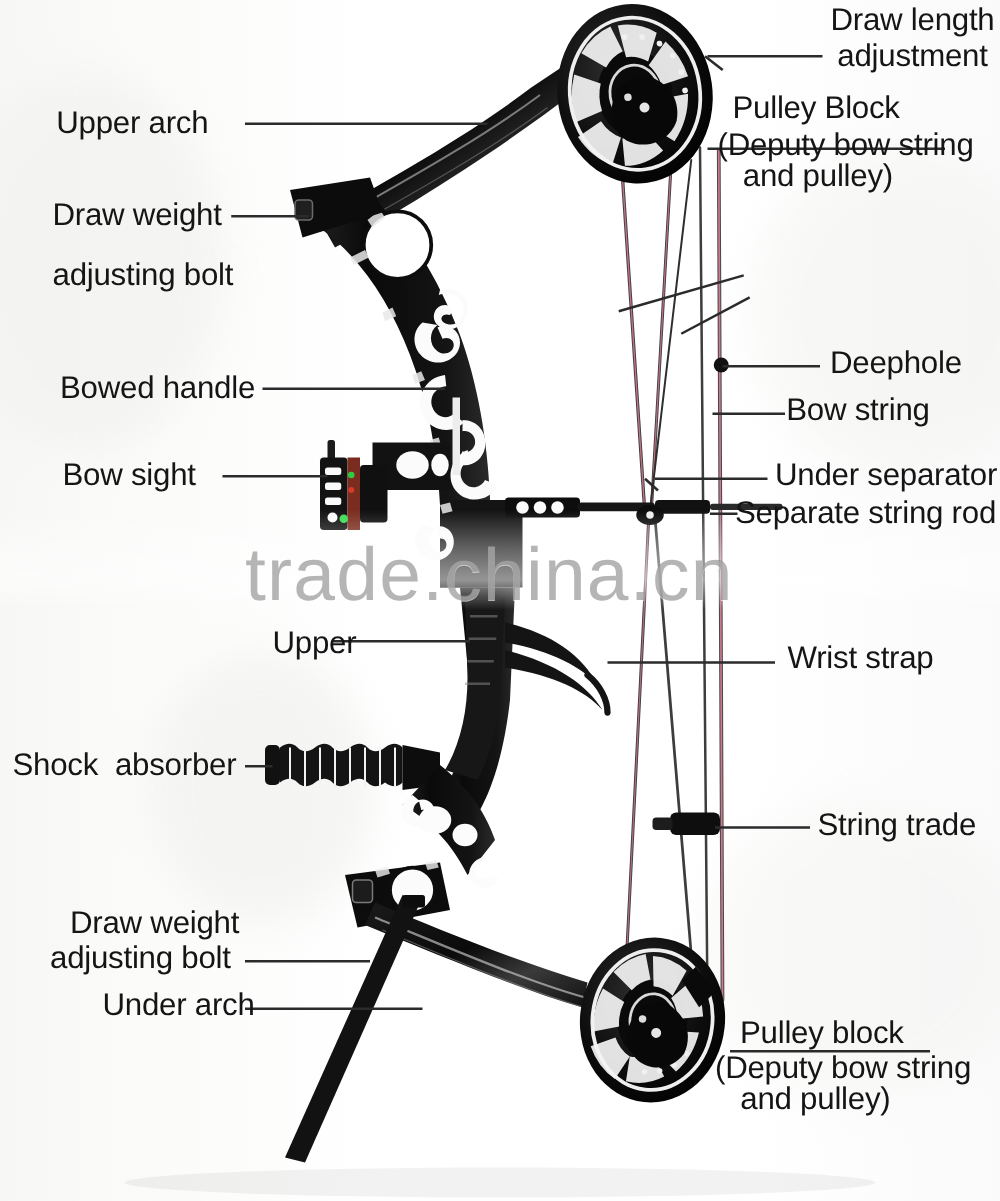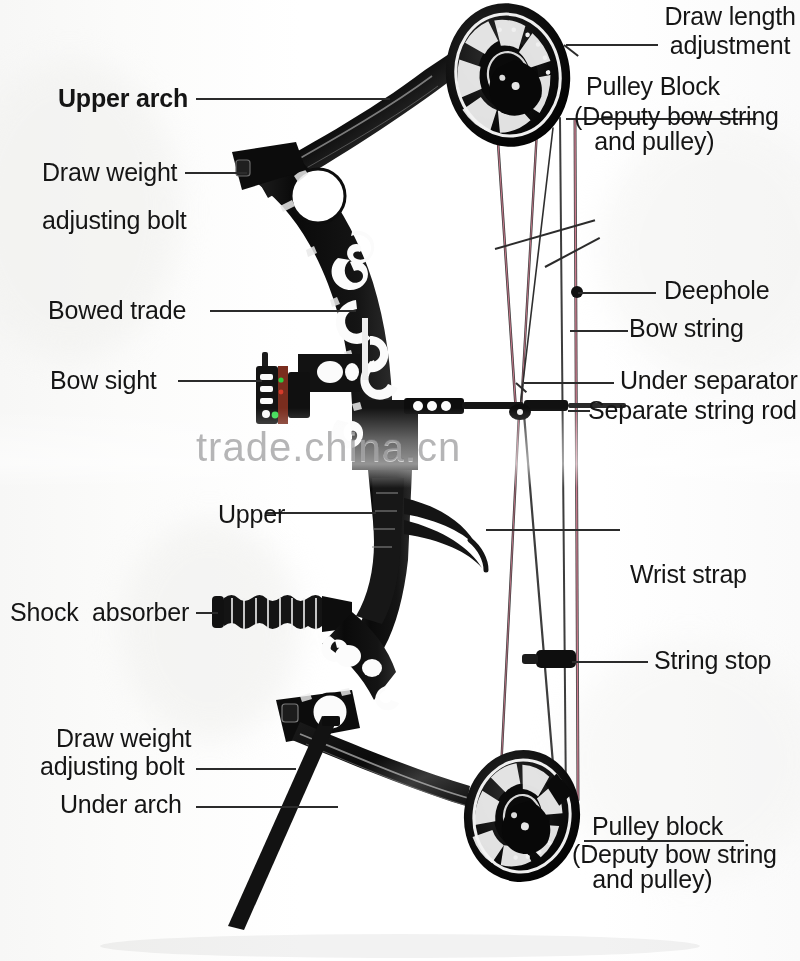--- a/index.html
+++ b/index.html
@@ -38,21 +38,21 @@
     position:absolute;
     background:#2b2b2b;
     height:2px;
     transform-origin:0 50%;
   }
 
   
   #watermark{
     position:absolute;
     left:196px;top:425px;
-    font-size:40px;
+    font-size:60px;
     letter-spacing:1px;
     color:rgba(120,120,122,0.55);
     font-family:"Liberation Sans", sans-serif;
     text-shadow:0 1px 0 rgba(255,255,255,.6);
     pointer-events:none;
     white-space:nowrap;
   }
   #wm-band{
     position:absolute;left:0;top:408px;width:800px;height:80px;
     background:linear-gradient(to bottom, rgba(255,255,255,0) 0%, rgba(255,255,255,.35) 40%, rgba(255,255,255,.55) 70%, rgba(255,255,255,0) 100%);
@@ -369,39 +369,39 @@
 
 
   <div class="label" style="left:664px;top:276px;">Deephole</div>
 
   <div class="label" style="left:629px;top:314px;">Bow string</div>
 
   <div class="label" style="left:620px;top:366px;">Under separator</div>
 
   <div class="label" style="left:588px;top:396px;">Separate string rod</div>
 
-  <div class="label" style="left:630px;top:512px;margin-top:48px;">Wrist strap</div>
-
-  <div class="label" style="left:654px;top:646px;">String stop</div>
+  <div class="label" style="left:630px;top:512px;">Wrist strap</div>
+
+  <div class="label" style="left:654px;top:646px;">String trade</div>
 
   <div class="label" style="left:592px;top:812px;">Pulley block</div>
   <div class="label tight" style="left:572px;top:842px;">(Deputy bow string
    and pulley)</div>
 
-  <div class="label" style="left:58px;top:84px;font-weight:bold;">Upper arch</div>
+  <div class="label" style="left:45px;top:84px;">Upper arch</div>
 
   <div class="label" style="left:42px;top:158px;">Draw weight</div>
   <div class="label" style="left:42px;top:206px;">adjusting bolt</div>
 
-  <div class="label" style="left:48px;top:296px;">Bowed trade</div>
+  <div class="label" style="left:48px;top:296px;">Bowed handle</div>
 
   <div class="label" style="left:50px;top:366px;">Bow sight</div>
 
   <div class="label" style="left:218px;top:500px;">Upper</div>
 
   <div class="label" style="left:10px;top:598px;text-align:center;">Shock  absorber</div>
 
   <div class="label" style="left:56px;top:724px;">Draw weight</div>
   <div class="label" style="left:40px;top:752px;">adjusting bolt</div>
 
-  <div class="label" style="left:60px;top:790px;">Under arch</div>
+  <div class="label" style="left:82px;top:790px;">Under arch</div>
 
 </div>
 
 </body></html>

